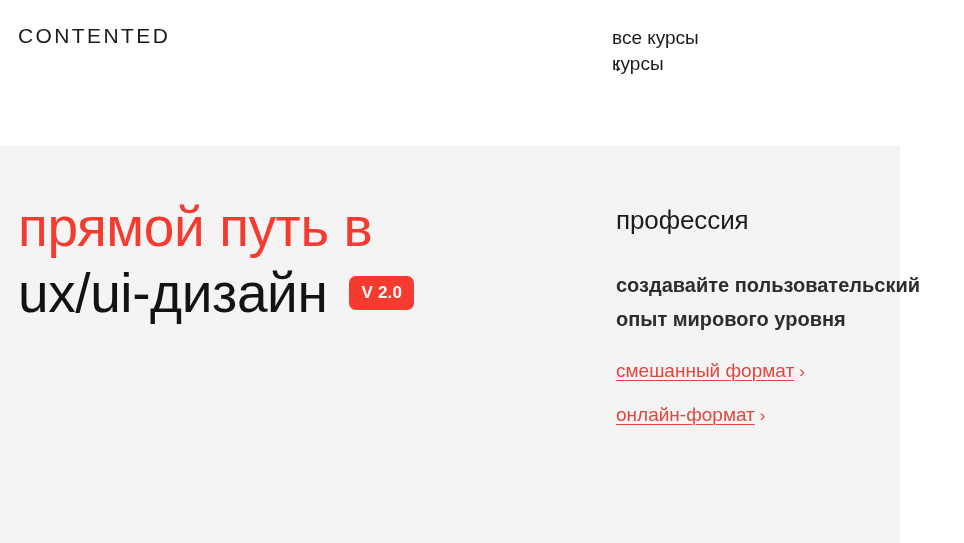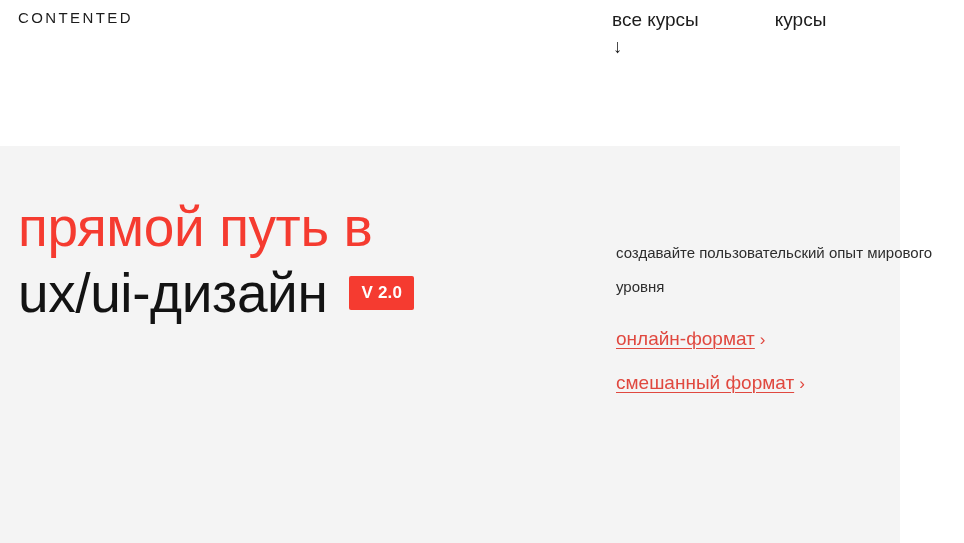--- a/index.html
+++ b/index.html
@@ -30,36 +30,37 @@
     top: 0;
     width: 964px;
     height: 146px;
     background: #ffffff;
     box-sizing: border-box;
   }
 
   .logo {
     position: absolute;
     left: 18px;
-    top: 8px;
-    font-size: 15px;
+    top: 26px;
+    font-size: 21px;
     font-weight: 400;
     letter-spacing: 2.4px;
     color: #1c1c1c;
     line-height: 20px;
     white-space: nowrap;
   }
 
   .nav {
     position: absolute;
     left: 612px;
-    top: 7px;
+    top: 25px;
     display: flex;
     align-items: flex-start;
-    gap: 16px;
+    gap: 0;
+    flex-direction: column;
   }
 
   .nav-item {
     position: relative;
     font-size: 19px;
     font-weight: 400;
     color: #1c1c1c;
     line-height: 26px;
     white-space: nowrap;
     text-decoration: none;
@@ -116,21 +117,21 @@
 
   .version-badge {
     display: inline-flex;
     align-items: center;
     justify-content: center;
     margin-left: 22px;
     padding: 12px 12px;
     height: 34px;
     min-width: 58px;
     box-sizing: border-box;
-    border-radius: 2px;
+    border-radius: 7px;
     background: #f53b30;
     color: #ffffff;
     font-size: 17px;
     font-weight: 700;
     line-height: 34px;
     letter-spacing: 0.2px;
     white-space: nowrap;
   }
 
   
@@ -168,22 +169,22 @@
     border-radius: 14px;
     background: transparent;
     color: #1c1c1c;
     font-size: 14px;
     line-height: 26px;
     white-space: nowrap;
   }
 
   .description {
     margin: 32px 0 0 0;
-    font-size: 15px;
-    font-weight: 400;
+    font-size: 20px;
+    font-weight: 700;
     line-height: 34px;
     color: #2d2d2d;
     max-width: 320px;
   }
 
   .links {
     margin-top: 24px;
   }
 
   .format-link {
@@ -239,31 +240,32 @@
         <span class="line2">
           <span>ux/ui-дизайн</span>
           <span class="version-badge">V 2.0</span>
         </span>
       </h1>
     </div>
 
     <div class="hero-right">
 
       <div class="subhead-row">
+        <h2 class="subhead">профессия</h2>
       </div>
 
       <p class="description">создавайте пользовательский опыт мирового уровня</p>
 
       <div class="links">
+
+        <a class="format-link">
+          <span class="label">смешанный формат</span><span class="chev">›</span>
+        </a>
 
         <a class="format-link">
           <span class="label">онлайн-формат</span><span class="chev">›</span>
         </a>
 
-        <a class="format-link">
-          <span class="label">смешанный формат</span><span class="chev">›</span>
-        </a>
-
       </div>
     </div>
 
   </section>
 </div>
 
 </body></html>

